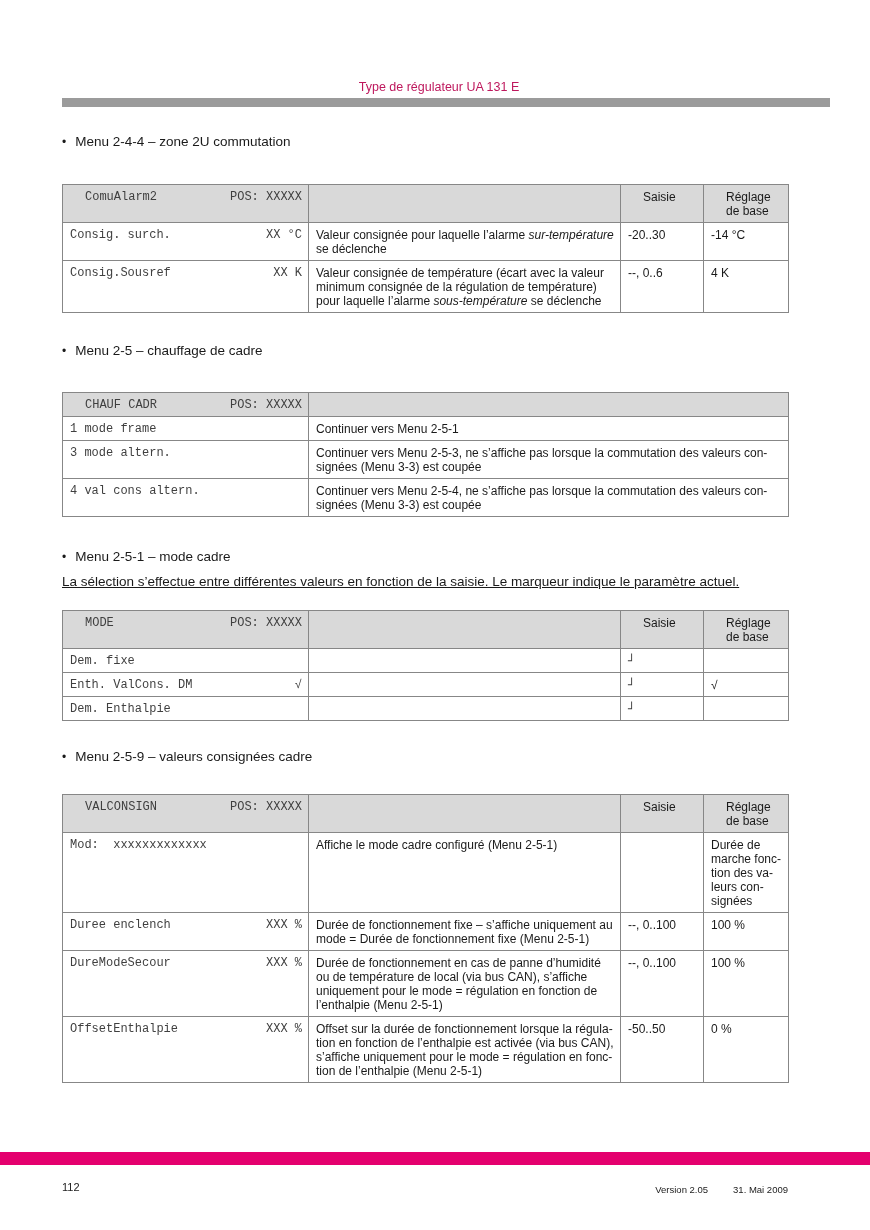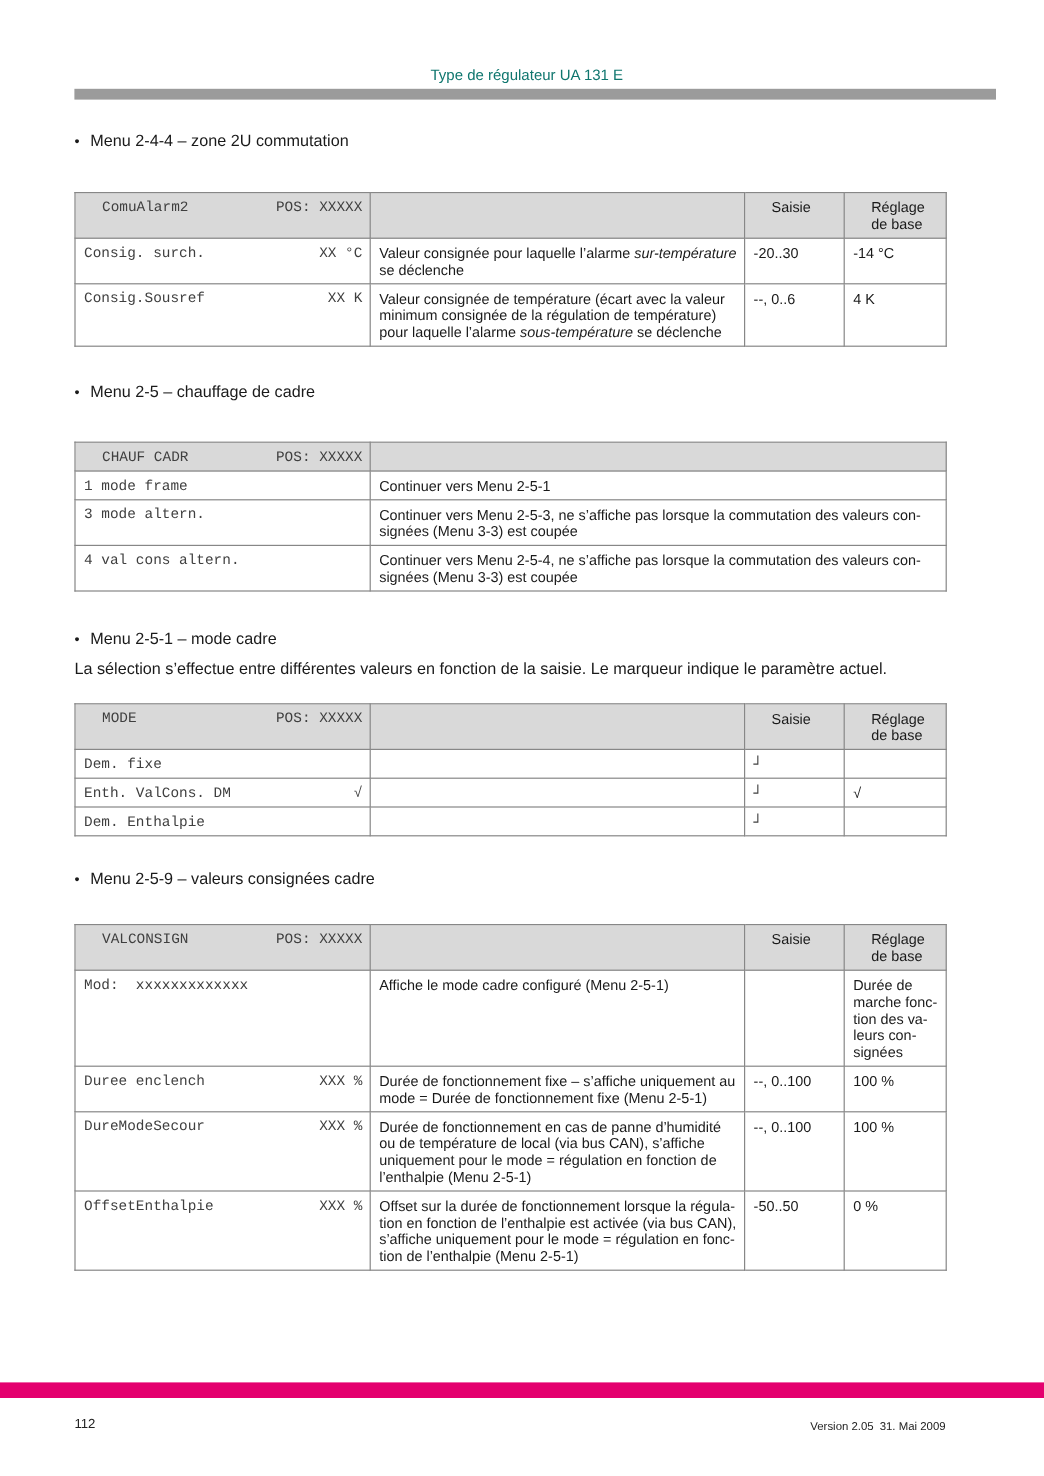--- a/index.html
+++ b/index.html
@@ -4,32 +4,32 @@
 <style>
   * { margin:0; padding:0; box-sizing:border-box; }
   html,body { background:#ffffff; }
   body {
     width:870px; height:1230px; position:relative; overflow:hidden;
     font-family:"Liberation Sans", sans-serif; color:#1a1a1a;
   }
   .content { padding-left:62px; width:830px; }
 
   .doc-title {
-    padding-top:56px; width:768px; text-align:center; padding-left:110px;
-    font-size:12.5px; color:#0f766e;
+    padding-top:80px; width:768px; text-align:center; padding-left:110px;
+    font-size:12.5px; color:#be185d;
   }
   .top-bar { margin-top:4px; width:768px; height:9px; background:#9b9b9b; }
 
   .heading { display:flex; align-items:baseline; font-size:13.5px; line-height:16px; }
   .heading .bullet { margin-right:9px; font-size:12px; }
   .h1 { margin-top:27px; }
   .h2 { margin-top:30px; }
   .h3 { margin-top:32px; }
   .h4 { margin-top:28px; }
-  .intro { margin-top:9px; font-size:13.5px; line-height:16px; width:775px; }
+  .intro { margin-top:9px; font-size:13.5px; line-height:16px; width:775px;text-decoration:underline; }
 
   table.ptable { border-collapse:collapse; width:726px; table-layout:fixed; }
   .mt-t1 { margin-top:34px; }
   .mt-t2 { margin-top:33px; }
   .mt-t3 { margin-top:20px; }
   .mt-t4 { margin-top:29px; }
   .ptable td {
     border:1px solid #878787; vertical-align:top;
     padding:5px 6px 4px 7px; font-size:12px; line-height:14px; color:#1a1a1a;
   }
@@ -40,21 +40,21 @@
     font-family:"Liberation Mono","DejaVu Sans Mono",monospace;
     font-size:12px; color:#3f3f3f; display:flex; justify-content:space-between;
     white-space:pre; line-height:14px;
   }
   .sym { font-family:"DejaVu Sans Mono",monospace; color:#3f3f3f; }
 
   .bottom-bar { position:absolute; left:0; top:1152px; width:870px; height:13px; background:#e4006e; }
   .footer-page { position:absolute; left:62px; top:1181px; font-size:11px; color:#222; }
   .footer-right {
     position:absolute; right:82px; top:1184px; font-size:9.5px; color:#222;
-    display:flex; gap:5px;
+    display:flex; gap:25px;
   }
 </style>
 </head>
 <body>
 
 <div class="doc-title">Type de régulateur UA 131 E</div>
 <div class="content">
   <div class="top-bar"></div>
 
   <div class="heading h1">

